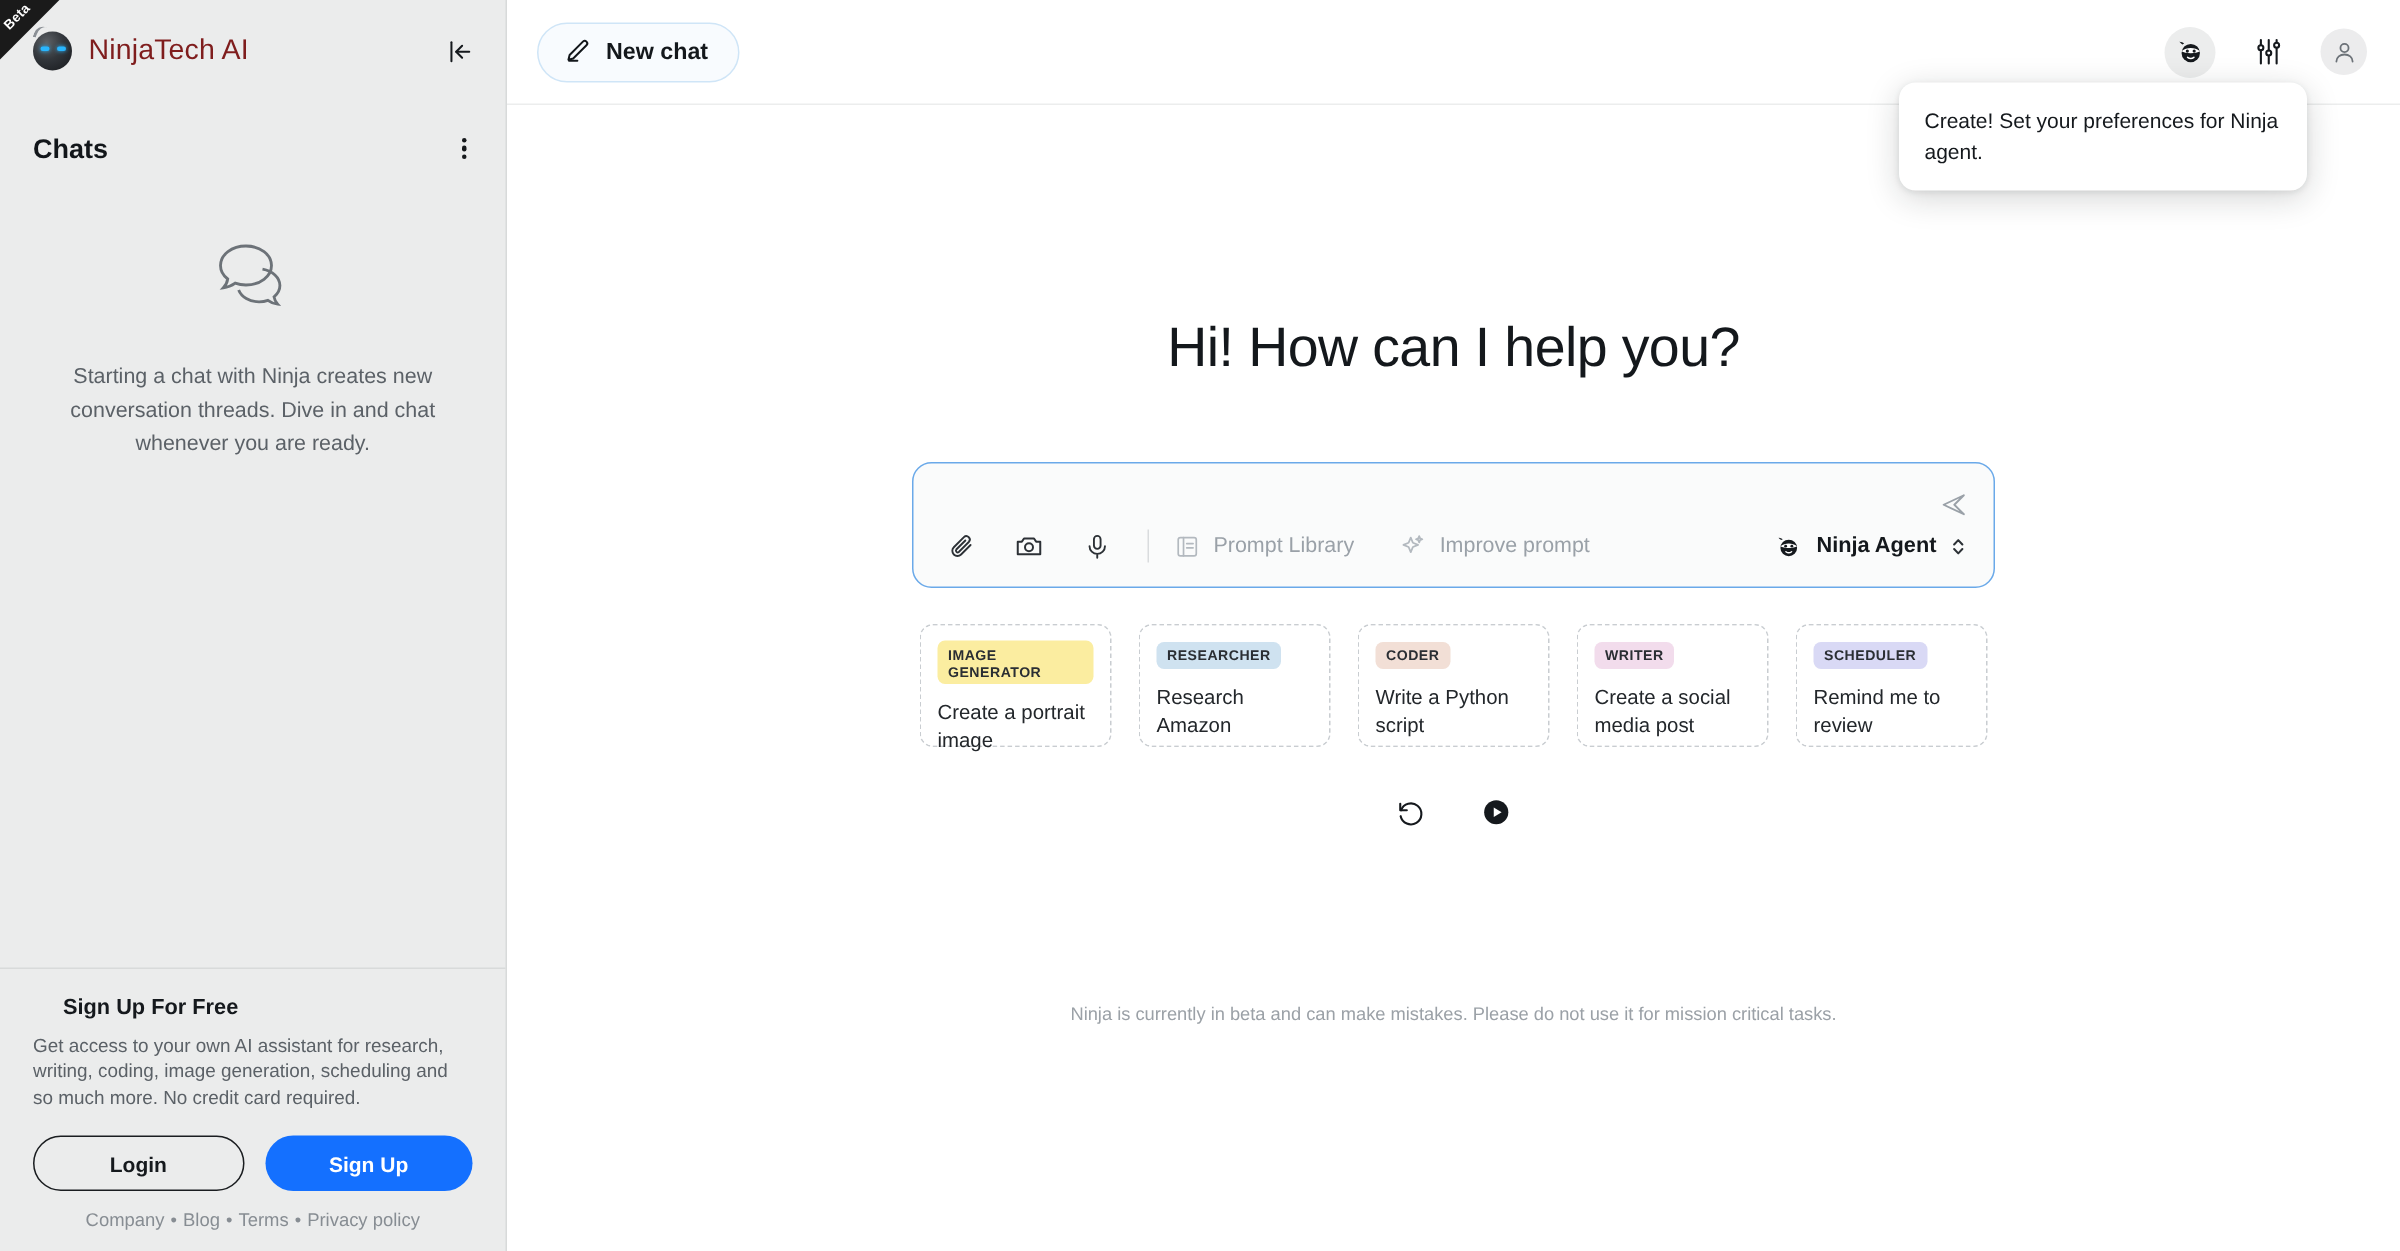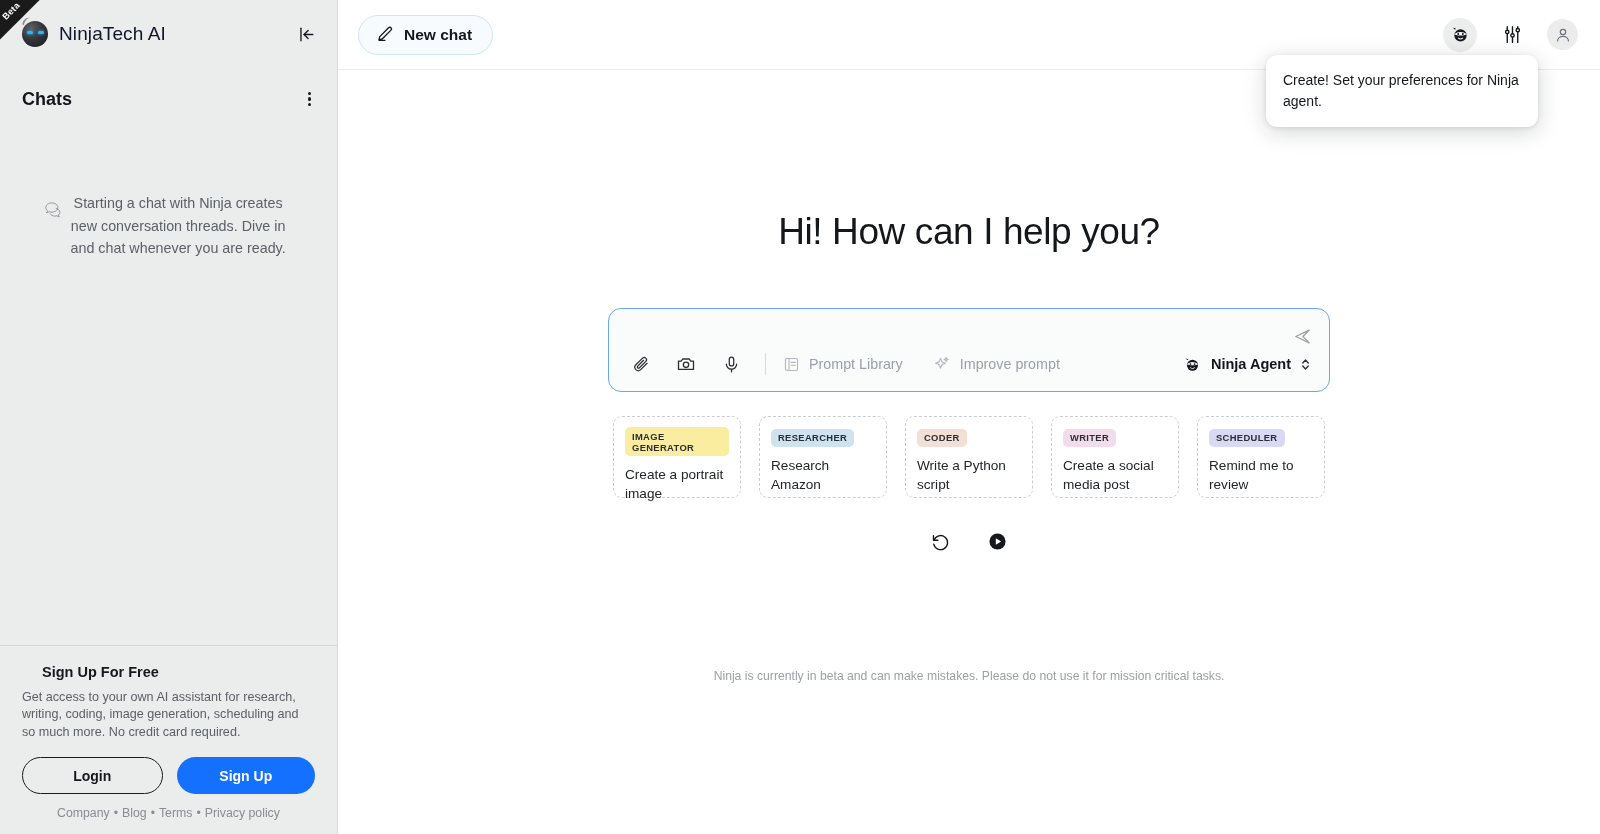--- a/index.html
+++ b/index.html
@@ -47,39 +47,39 @@
     content: ""; position: absolute; top: 10px; width: 6px; height: 3.2px;
     background: #29b6ff; border-radius: 2px; box-shadow: 0 0 3px #29b6ff;
   }
   .logo-dot::before { left: 4.5px; }
   .logo-dot::after  { right: 4.5px; }
   .logo-wisp {
     position: absolute; top: -4px; left: 1px; width: 8px; height: 9px;
     border-left: 2px solid #8b9096; border-top-left-radius: 7px;
     transform: rotate(18deg);
   }
-  .brand { font-size: 19px; color: #0f172a; letter-spacing: .1px; font-weight: 400; }
+  .brand { font-size: 19px; color: #7f1d1d; letter-spacing: .1px; font-weight: 400; }
   .collapse-btn {
     margin-left: auto; width: 26px; height: 26px;
     display: flex; align-items: center; justify-content: center; cursor: pointer;
   }
   .sb-chats-row {
     display: flex; align-items: center; padding: 14px 22px 0 22px; height: 48px;
   }
   .sb-chats-title { font-size: 18px; font-weight: 700; color: #12161a; }
   .kebab { margin-left: auto; display: flex; flex-direction: column; gap: 2.6px; cursor: pointer; padding: 4px; }
   .kebab i { display: block; width: 3.2px; height: 3.2px; border-radius: 50%; background: #16191c; }
   .save-box {
     margin: 16px 22px 0 22px; background: #dfe1e2; border-radius: 10px;
     padding: 18px 10px; text-align: center;
   }
   .save-box .l1 { font-size: 14.5px; color: #22262a; line-height: 22px; }
   .save-box .l2 { font-size: 14.5px; color: #22262a; line-height: 22px; margin-top: 2px; }
   .save-box a { color: #22262a; text-decoration: underline; cursor: pointer; }
-  .sb-empty { margin-top: 44px; display: flex; flex-direction: row; align-items: center; padding: 0 44px; }
+  .sb-empty { margin-top: 44px; display: flex; flex-direction: column; align-items: center; padding: 0 44px; }
   .sb-empty .sub {
     margin-top: 32px; text-align: center; font-size: 14.3px; color: #5b6167; line-height: 22.5px;
   }
   .sb-spacer { flex: 1 1 auto; }
   .sb-foot { border-top: 1px solid #d8dada; padding: 18px 22px 14px 22px; }
   .sb-foot h4 { font-size: 14.5px; font-weight: 700; color: #15191d; margin-bottom: 9px; margin-left: 20px; }
   .sb-foot p { font-size: 12.6px; color: #5b6167; line-height: 17.5px; }
   .sb-btns { display: flex; gap: 14px; margin-top: 16px; }
   .btn-login {
     flex: 1 1 0; height: 37px; border: 1.3px solid #1a1d20; border-radius: 19px;

